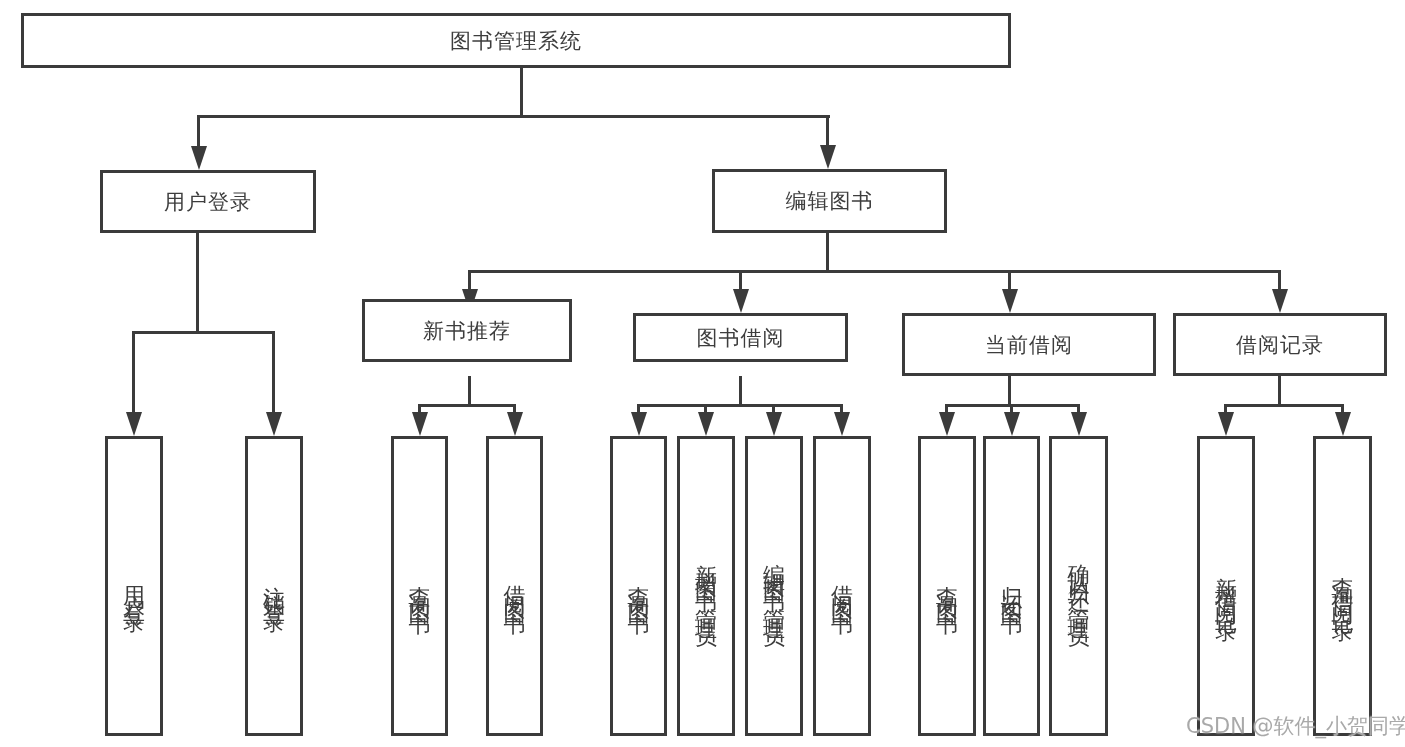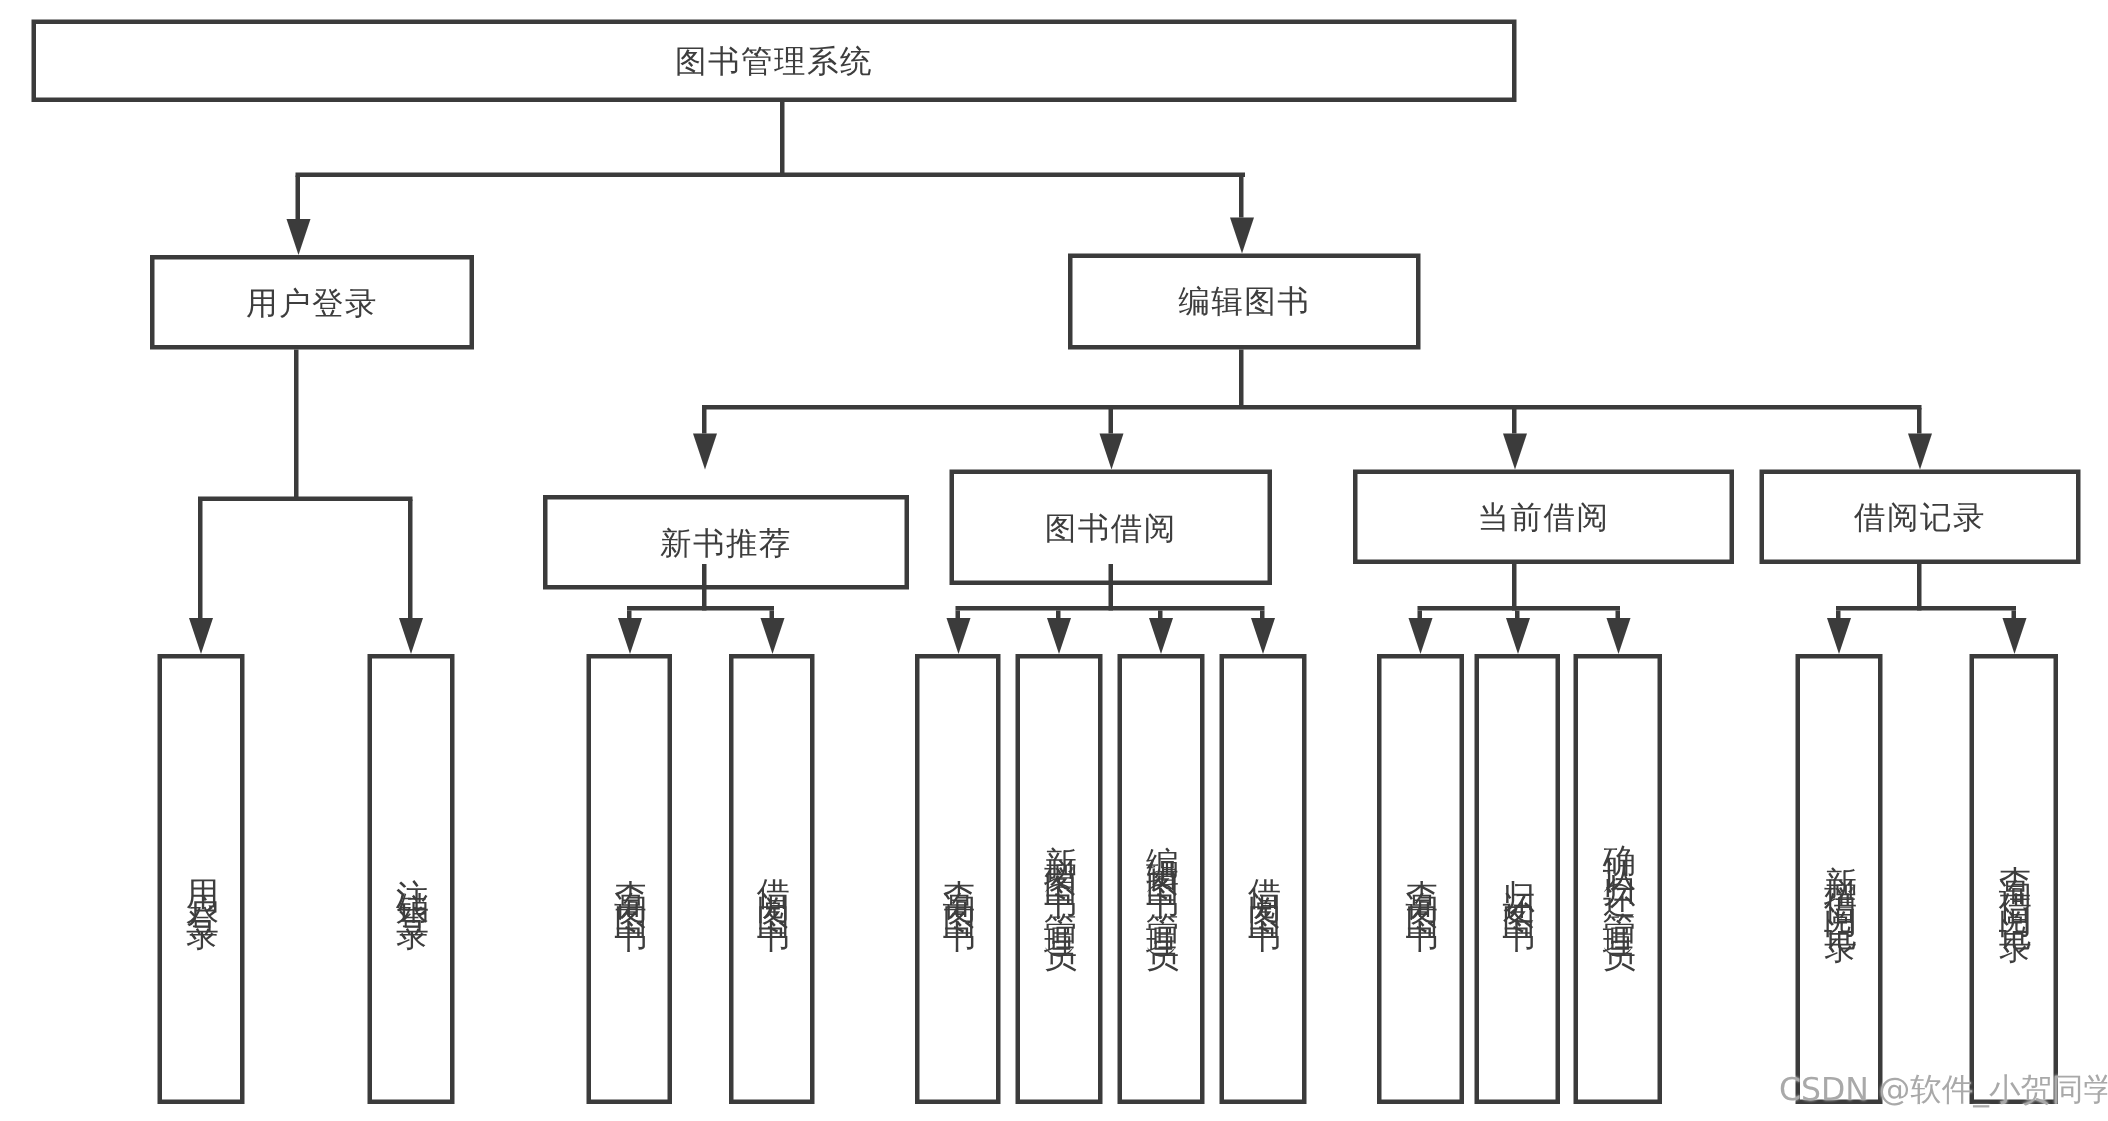--- a/index.html
+++ b/index.html
@@ -76,24 +76,24 @@
   <div class="varrow" style="left:132px;top:333px;height:79px;"></div>
   <div class="varrow" style="left:272px;top:333px;height:79px;"></div>
 
   <div class="vline" style="left:826px;top:233px;height:39px;"></div>
   <div class="hline" style="left:468px;top:270px;width:813px;"></div>
   <div class="varrow" style="left:468px;top:272px;height:17px;"></div>
   <div class="varrow" style="left:739px;top:272px;height:17px;"></div>
   <div class="varrow" style="left:1008px;top:272px;height:17px;"></div>
   <div class="varrow" style="left:1278px;top:272px;height:17px;"></div>
 
-  <div class="box hbox" style="left:362px;top:330px;width:244px;height:63px;">
+  <div class="box hbox" style="left:362px;top:299px;width:210px;height:63px;">
     <span>新书推荐</span>
   </div>
-  <div class="box hbox" style="left:633px;top:313px;width:215px;height:77px;">
+  <div class="box hbox" style="left:633px;top:313px;width:215px;height:49px;">
     <span>图书借阅</span>
   </div>
   <div class="box hbox" style="left:902px;top:313px;width:254px;height:63px;">
     <span>当前借阅</span>
   </div>
   <div class="box hbox" style="left:1173px;top:313px;width:214px;height:63px;">
     <span>借阅记录</span>
   </div>
 
   <div class="vline" style="left:468px;top:376px;height:31px;"></div>

